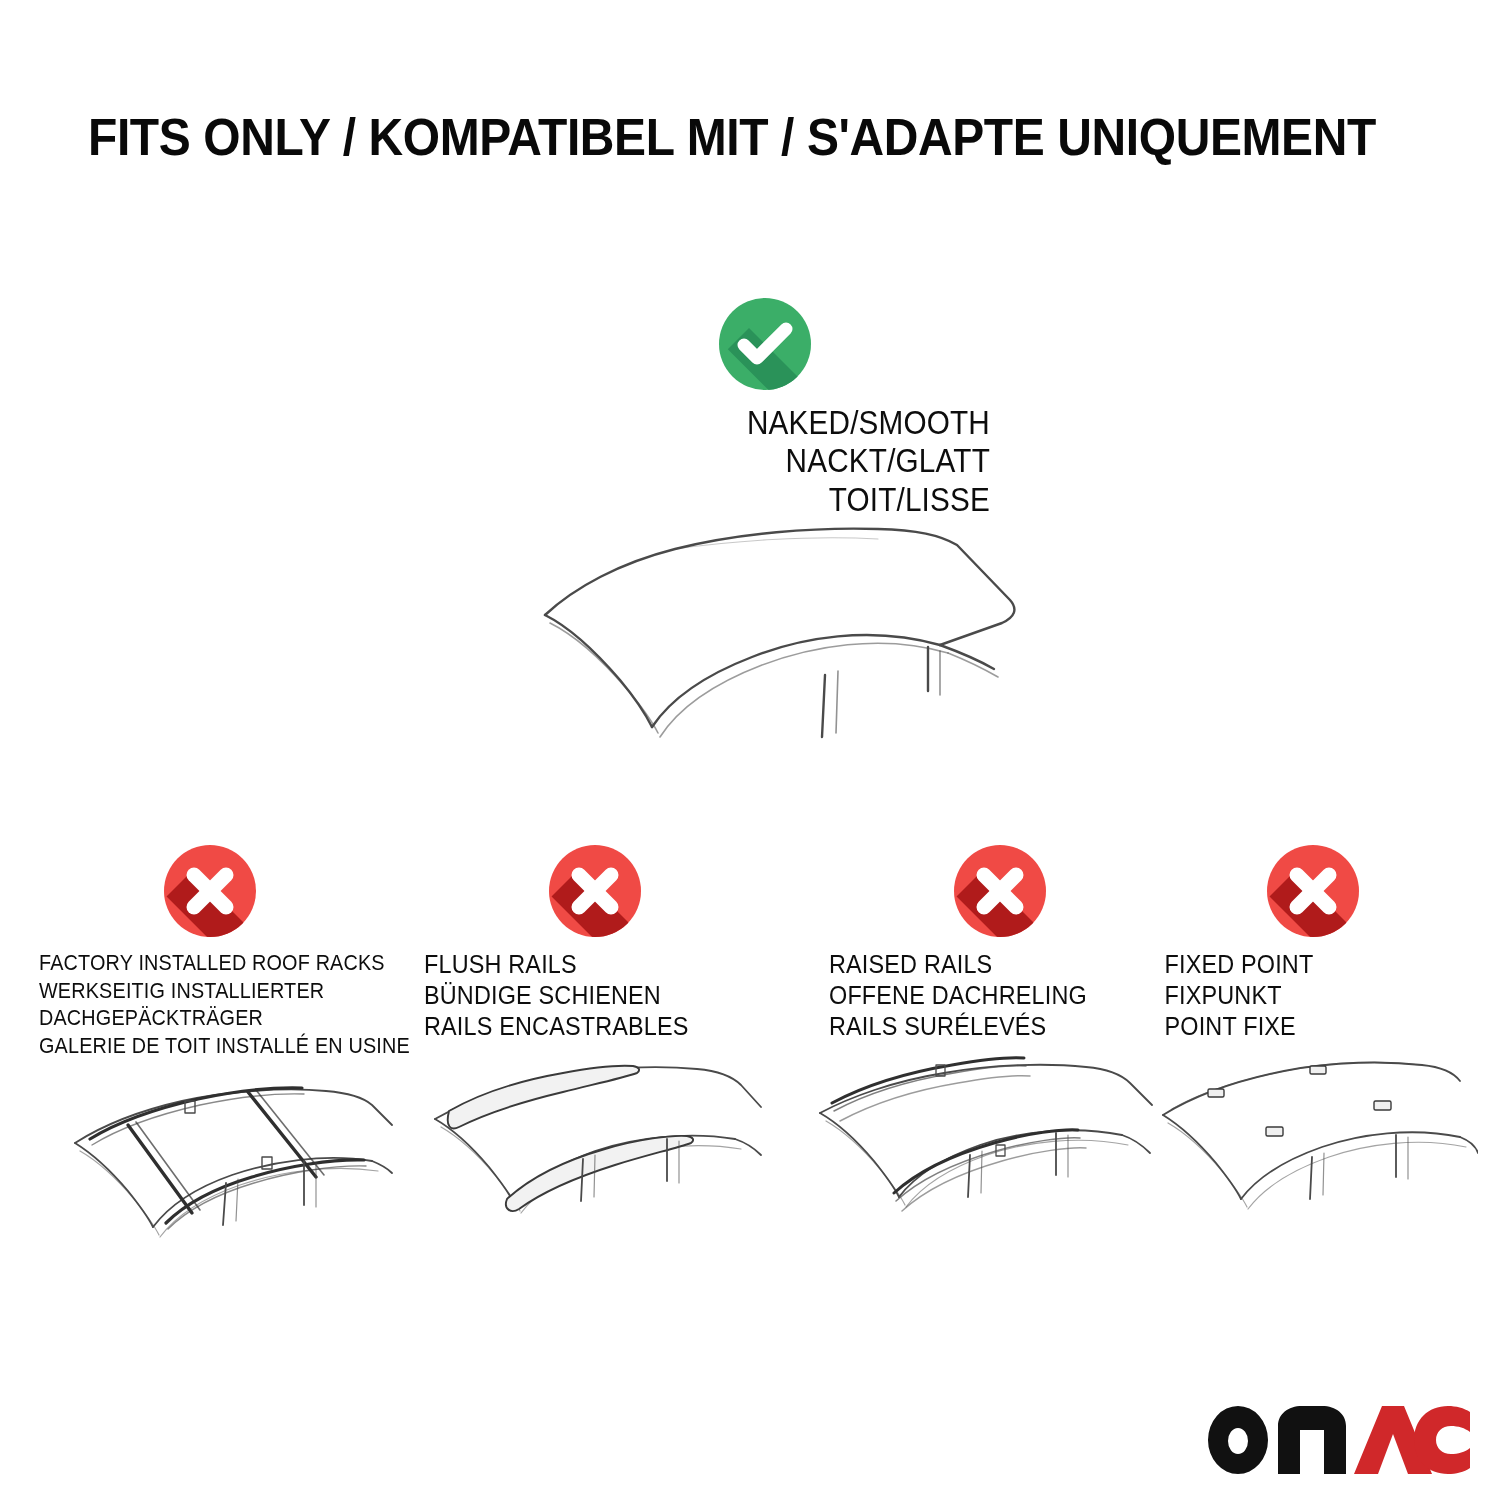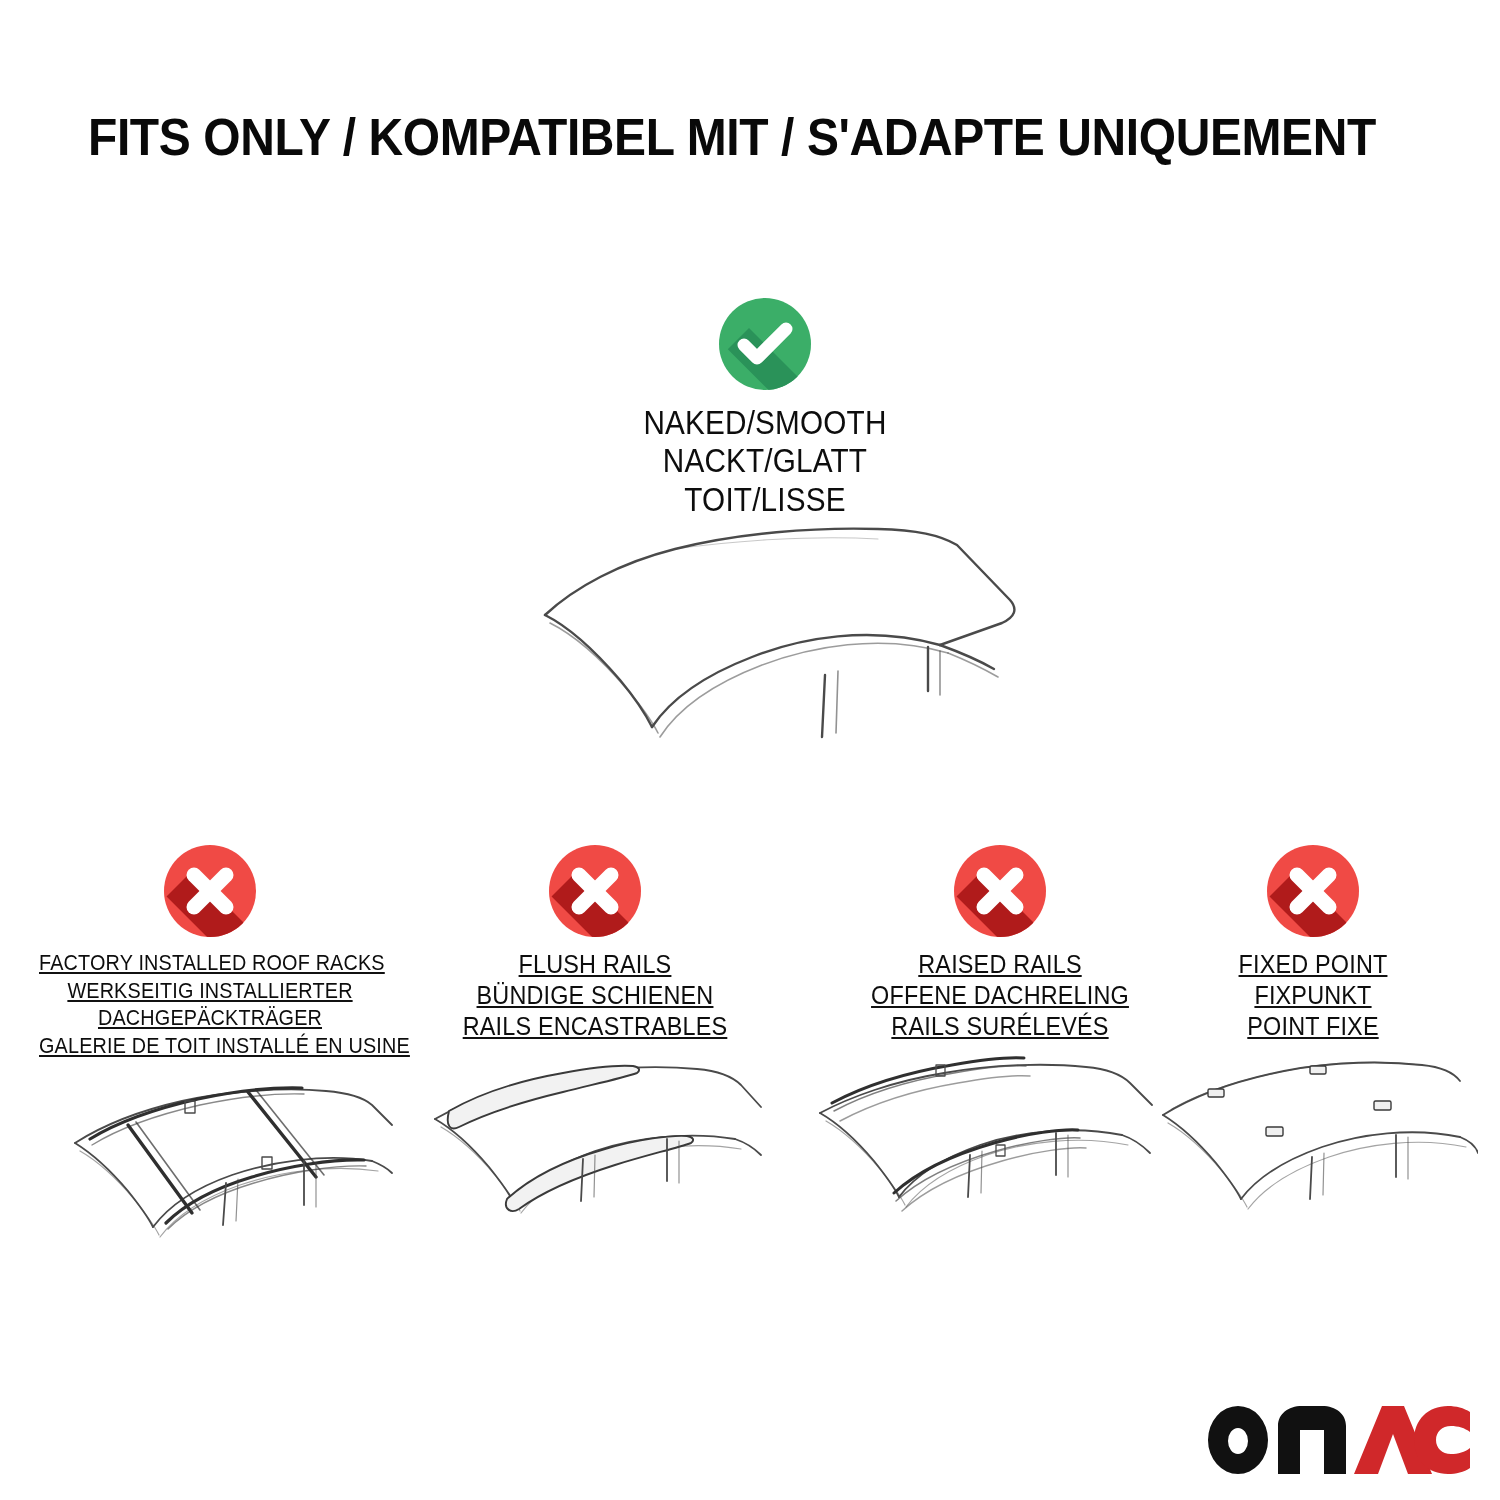--- a/index.html
+++ b/index.html
@@ -30,21 +30,21 @@
     transform-origin: left center;
     white-space: nowrap;
   }
 
   
   .approved {
     position: absolute;
     left: 515px;
     top: 298px;
     width: 500px;
-    text-align: center;
+    text-align: right;
   }
   .icon-wrap {
     position: relative;
     width: 92px;
     height: 92px;
     margin: 0 auto;
   }
   .circle {
     position: absolute;
     inset: 0;
@@ -107,22 +107,21 @@
     position: absolute;
     left: 0;
     top: 845px;
     width: 1500px;
     height: 480px;
   }
   .col {
     position: absolute;
     top: 0;
     width: 380px;
-    text-align: center;
-    text-decoration: underline;
+    text-align: left;
   }
   .col.c0 { left: 20px; }
   .col.c1 { left: 405px; }
   .col.c2 { left: 810px; }
   .col.c3 { left: 1148px; width: 330px; }
 
   .col .icon-wrap {
     width: 92px;
     height: 92px;
   }

